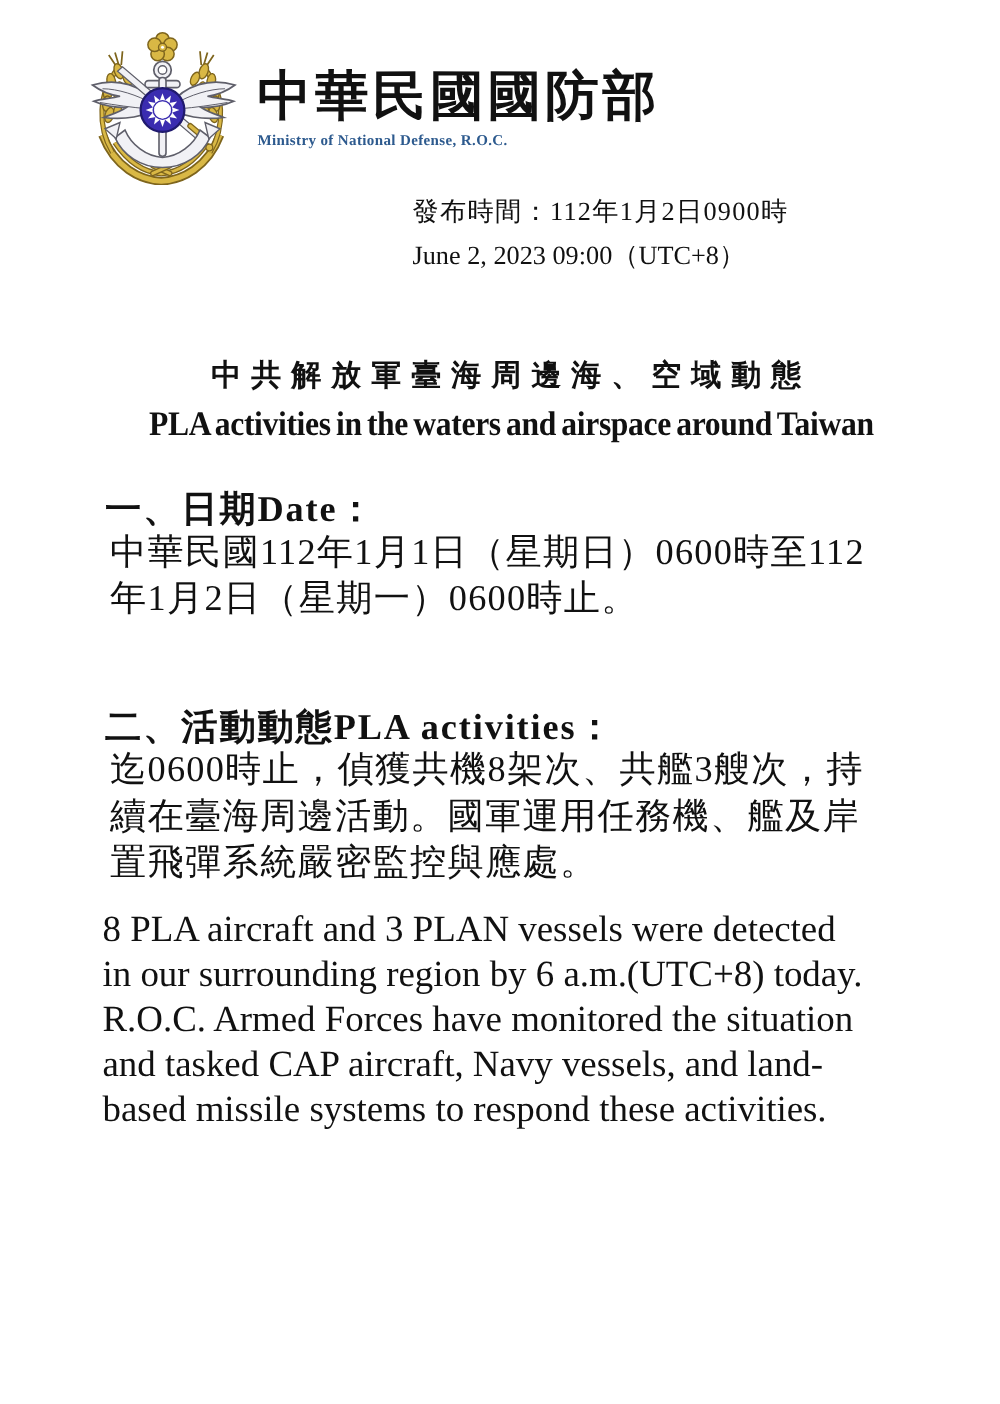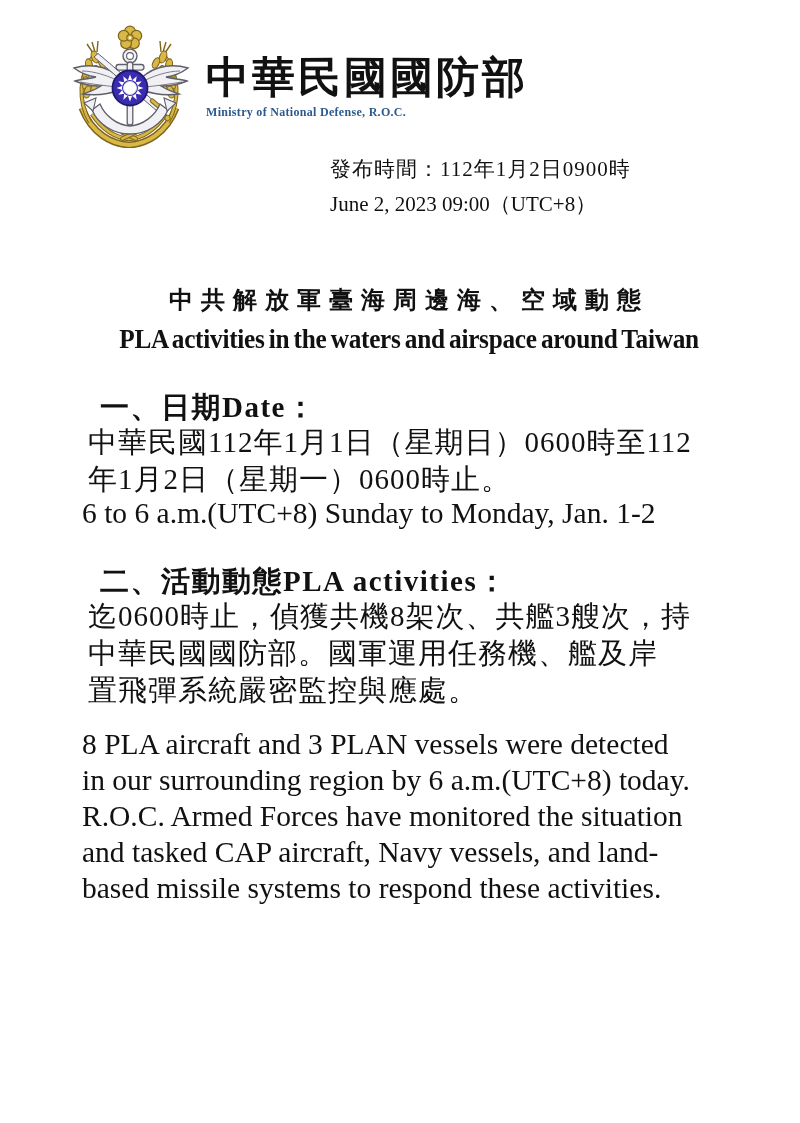--- a/index.html
+++ b/index.html
@@ -39,21 +39,21 @@
   .doc-title .zh{
     font-size:24px;font-weight:700;letter-spacing:8px;white-space:nowrap;
   }
   .doc-title .en{
     margin-top:7px;font-size:27.5px;font-weight:700;
     white-space:nowrap;display:inline-block;
     transform:scaleX(.92);transform-origin:center;
     letter-spacing:-.3px;word-spacing:-2px;
   }
   .sec-heading{
-    position:absolute;left:100px;
+    position:absolute;left:84px;
     font-size:29px;font-weight:700;letter-spacing:1.5px;white-space:nowrap;
   }
   .zh-body{
     position:absolute;left:88px;width:660px;
     font-size:29px;line-height:37px;letter-spacing:1px;
     white-space:pre-line;
   }
   .en-body{
     position:absolute;left:82px;width:672px;
     font-size:29.5px;line-height:36px;
@@ -181,25 +181,24 @@
   </div>
 
   <div class="doc-title">
     <div class="zh">中共解放軍臺海周邊海、空域動態</div>
     <div><span class="en">PLA activities in the waters and airspace around Taiwan</span></div>
   </div>
 
   <div class="sec-heading" id="s1-heading">一、日期Date：</div>
   <div class="zh-body" id="s1-zh">中華民國112年1月1日（星期日）0600時至112
 年1月2日（星期一）0600時止。</div>
-  <div class="en-body" id="s1-en">6 to 6 a.m.(UTC+8) Sunday to Monday, Jan. 1-2</div>
 
   <div class="sec-heading" id="s2-heading">二、活動動態PLA activities：</div>
   <div class="zh-body" id="s2-zh">迄0600時止，偵獲共機8架次、共艦3艘次，持
-中華民國國防部。國軍運用任務機、艦及岸
+續在臺海周邊活動。國軍運用任務機、艦及岸
 置飛彈系統嚴密監控與應處。</div>
   <div class="en-body" id="s2-en">8 PLA aircraft and 3 PLAN vessels were detected
 in our surrounding region by 6 a.m.(UTC+8) today.
 R.O.C. Armed Forces have monitored the situation
 and tasked CAP aircraft, Navy vessels, and land-
 based missile systems to respond these activities.</div>
 
 </div>
 
 </body></html>

